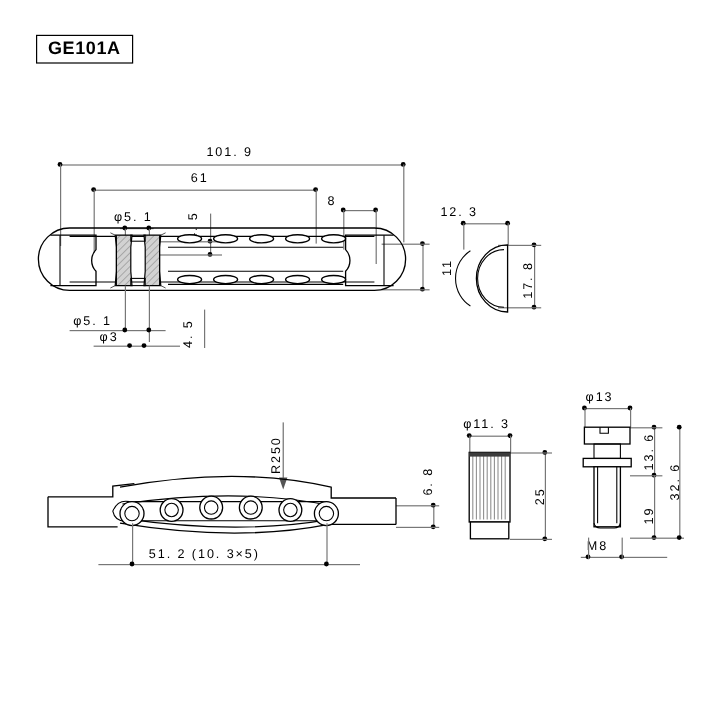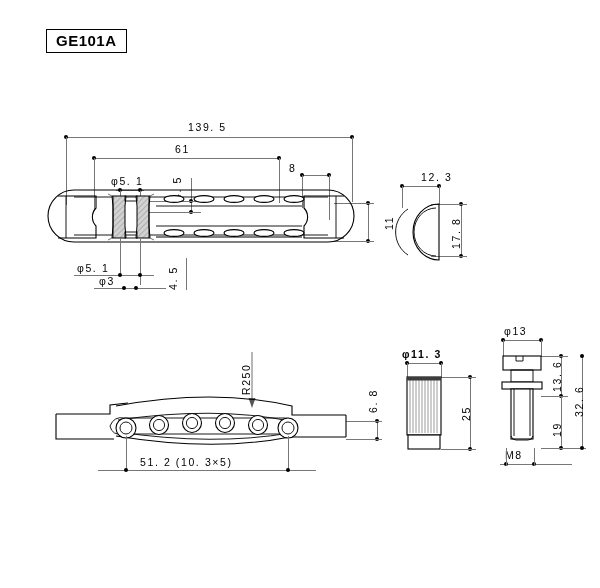--- a/index.html
+++ b/index.html
@@ -1,21 +1,21 @@
 <!DOCTYPE html>
 <html><head>
 <meta charset="utf-8">
 <style>
   html,body{margin:0;padding:0;background:#ffffff;}
   body{
     width:600px;height:588px;position:relative;overflow:hidden;
     font-family:"Liberation Sans", sans-serif;
     color:#000000;
   }
-  #sheet{position:absolute;inset:0;margin-left:16px;}
+  #sheet{position:absolute;inset:0;}
 
   
   .title-box{
     position:absolute;left:30px;top:29px;
     border:1px solid #000;
     padding:3px 9px 4px 9px;
     font-size:15px;font-weight:bold;letter-spacing:.5px;
     line-height:1;
     background:#fff;
   }
@@ -52,21 +52,21 @@
 
 <div id="sheet">
 
   <div class="title-box">GE101A</div>
 
   <div>
 
     <div class="ln h ext" style="left:50px;top:137px;width:286px;"></div>
     <div class="dot" style="left:50px;top:137px;"></div>
     <div class="dot" style="left:336px;top:137px;"></div>
-    <div class="dim" style="left:172px;top:122px;">139. 5</div>
+    <div class="dim" style="left:172px;top:122px;">101. 9</div>
     <div class="ln v ext" style="left:50px;top:137px;height:68px;"></div>
     <div class="ln v ext" style="left:336px;top:137px;height:65px;"></div>
 
     <div class="ln h ext" style="left:78px;top:158px;width:185px;"></div>
     <div class="dot" style="left:78px;top:158px;"></div>
     <div class="dot" style="left:263px;top:158px;"></div>
     <div class="dim" style="left:159px;top:144px;">61</div>
     <div class="ln v ext" style="left:78px;top:158px;height:53px;"></div>
     <div class="ln v ext" style="left:263px;top:158px;height:45px;"></div>
 
@@ -167,21 +167,21 @@
 
     <div class="dim vert" style="left:152px;top:290px;">4. 5</div>
     <div class="ln v ext" style="left:170px;top:258px;height:32px;"></div>
   </div>
 
   <div>
 
     <div class="ln h ext" style="left:386px;top:186px;width:37px;"></div>
     <div class="dot" style="left:386px;top:186px;"></div>
     <div class="dot" style="left:423px;top:186px;"></div>
-    <div class="dim" style="left:405px;top:172px;">12. 3</div>
+    <div class="dim" style="left:367px;top:172px;">12. 3</div>
     <div class="ln v ext" style="left:386px;top:186px;height:22px;"></div>
     <div class="ln v ext" style="left:423px;top:186px;height:18px;"></div>
 
     <div class="ln v ext" style="left:445px;top:204px;height:52px;"></div>
     <div class="dot" style="left:445px;top:204px;"></div>
     <div class="dot" style="left:445px;top:256px;"></div>
     <div class="dim vert" style="left:435px;top:249px;">17. 8</div>
     <div class="ln h ext" style="left:415px;top:204px;width:36px;"></div>
     <div class="ln h ext" style="left:415px;top:256px;width:36px;"></div>
 
@@ -246,21 +246,21 @@
     <div class="ln h ext" style="left:82px;top:470px;width:218px;"></div>
     <div class="dot" style="left:110px;top:470px;"></div>
     <div class="dot" style="left:272px;top:470px;"></div>
     <div class="dim" style="left:124px;top:457px;">51. 2 (10. 3×5)</div>
   </div>
 
   <div>
     <div class="ln h ext" style="left:391px;top:363px;width:34px;"></div>
     <div class="dot" style="left:391px;top:363px;"></div>
     <div class="dot" style="left:425px;top:363px;"></div>
-    <div class="dim" style="left:386px;top:349px;font-weight:bold;">φ11. 3</div>
+    <div class="dim" style="left:386px;top:349px;">φ11. 3</div>
     <div class="ln v ext" style="left:391px;top:363px;height:14px;"></div>
     <div class="ln v ext" style="left:425px;top:363px;height:14px;"></div>
 
     <div class="ln v ext" style="left:454px;top:377px;height:72px;"></div>
     <div class="dot" style="left:454px;top:377px;"></div>
     <div class="dot" style="left:454px;top:449px;"></div>
     <div class="dim vert" style="left:445px;top:421px;">25</div>
     <div class="ln h ext" style="left:425px;top:377px;width:35px;"></div>
     <div class="ln h ext" style="left:425px;top:449px;width:35px;"></div>
 

